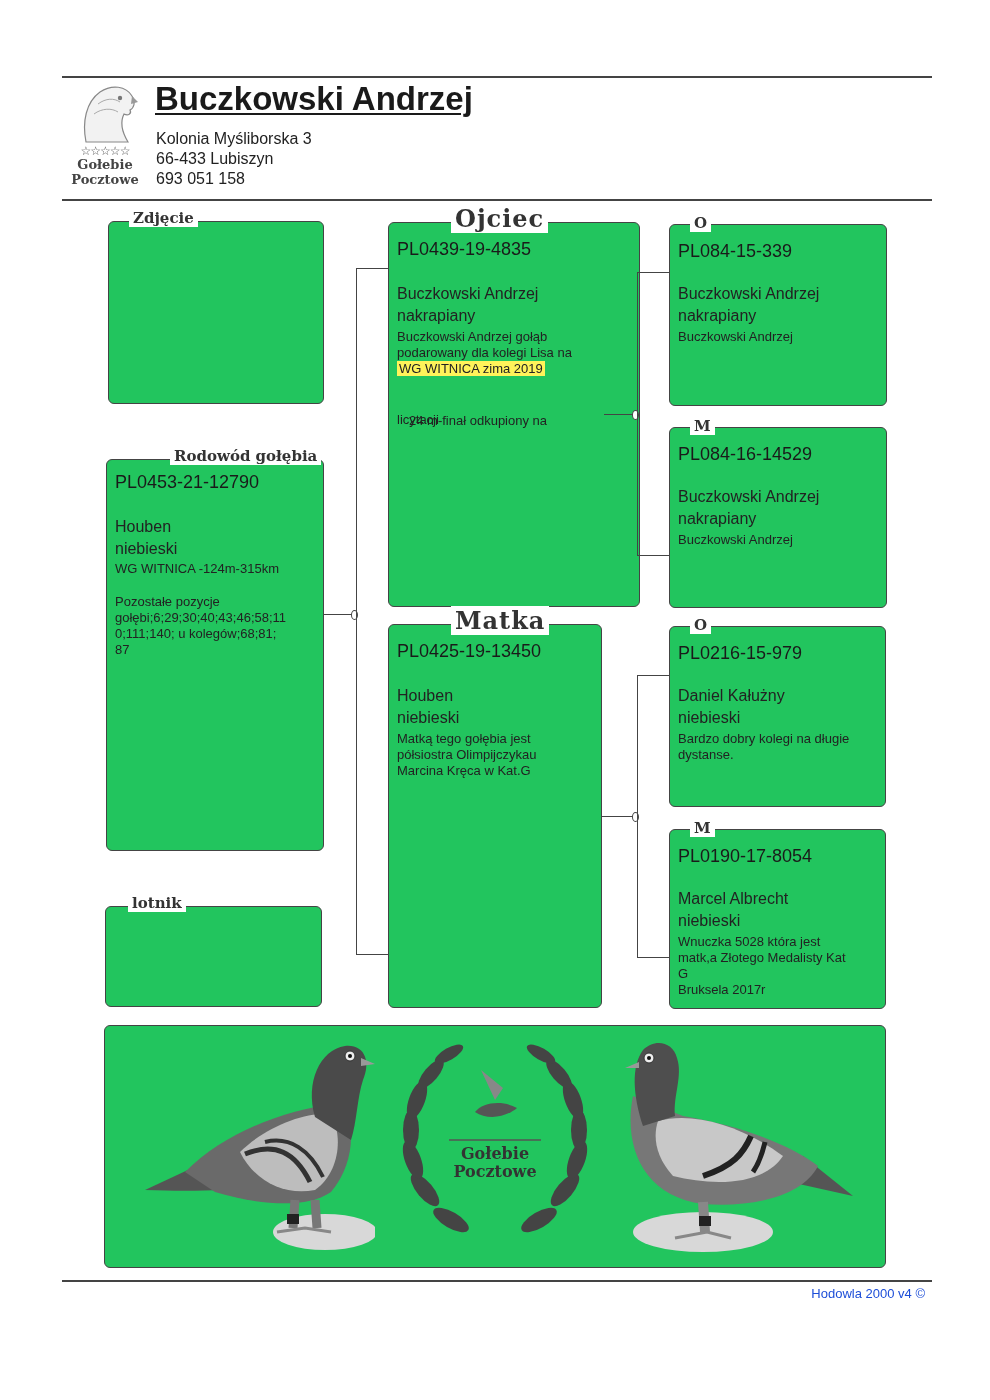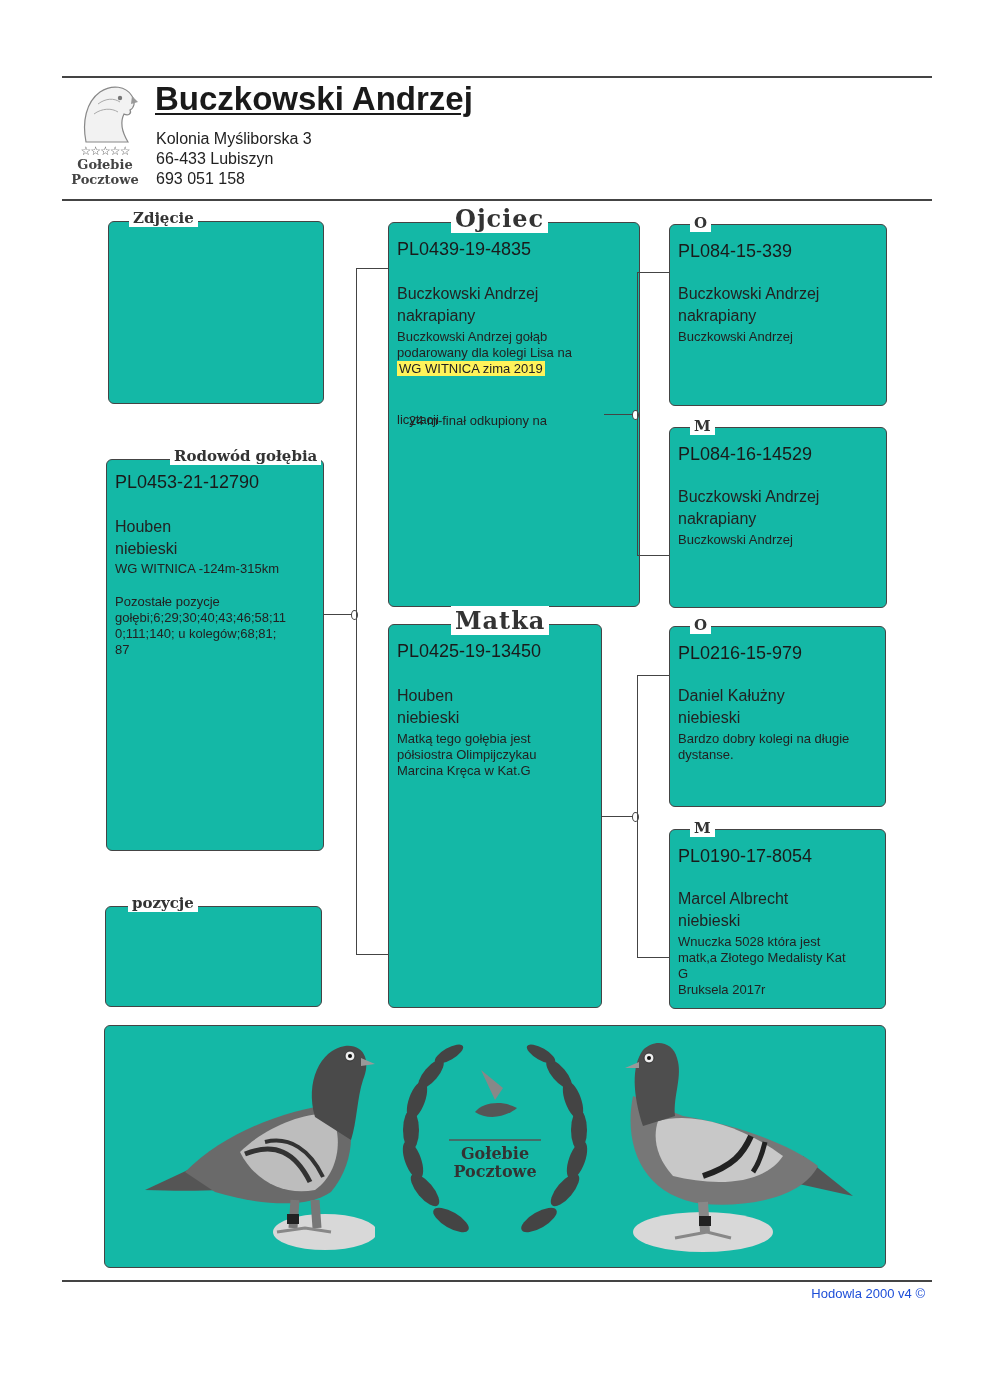--- a/index.html
+++ b/index.html
@@ -15,21 +15,21 @@
                 letter-spacing: -1px; color: #555; font-family: "DejaVu Sans", sans-serif; }
   .logo-t1, .logo-t2 { position: absolute; left: 0; width: 82px; font-family: "DejaVu Serif", serif;
                 font-weight: bold; color: #444; font-size: 13px; line-height: 14px; }
   .logo-t1 { top: 78px; }
   .logo-t2 { top: 93px; }
   .breeder-name { left: 155px; top: 80px; font-size: 33px; font-weight: bold; color: #1a1a1a;
                   text-decoration: underline; text-decoration-thickness: 2px; text-underline-offset: 3px; }
   .breeder-line { left: 156px; font-size: 16px; color: #222; }
 
   
-  .box { position: absolute; border: 1.6px solid #444; border-radius: 6px; background: #14b8a6; box-sizing: border-box; }
+  .box { position: absolute; border: 1.6px solid #444; border-radius: 6px; background: #22c55e; box-sizing: border-box; }
   .box-title { position: absolute; top: -13px; background: #fff; padding: 0 4px;
                font-family: "DejaVu Serif", serif; font-weight: bold; color: #333; white-space: nowrap; }
   .t-small { font-size: 15px; }
   .t-large { font-size: 24px; letter-spacing: 1px; top: -19px; }
   .t-letter { font-size: 15px; top: -11px; }
   .ring { position: absolute; left: 8px; font-size: 18px; color: #1a1a1a; }
   .line-md { position: absolute; left: 8px; font-size: 16px; color: #222; line-height: 22px; }
   .line-sm { position: absolute; left: 8px; font-size: 13px; color: #222; line-height: 16px; }
   .hl { background: #fff35a; padding: 0 2px; }
 
@@ -75,21 +75,21 @@
   <div class="line-md" style="top:56px;">Houben</div>
   <div class="line-md" style="top:78px;">niebieski</div>
   <div class="line-sm" style="top:101px;">WG WITNICA -124m-315km</div>
   <div class="line-sm" style="top:134px;">Pozostałe pozycje</div>
   <div class="line-sm" style="top:150px;">gołębi;6;29;30;40;43;46;58;11</div>
   <div class="line-sm" style="top:166px;">0;111;140; u kolegów;68;81;</div>
   <div class="line-sm" style="top:182px;">87</div>
 </div>
 
 <div class="box" style="left:105px; top:906px; width:217px; height:101px;">
-  <span class="box-title t-small" style="left:22px;">pozycje</span>
+  <span class="box-title t-small" style="left:22px;">lotnik</span>
 </div>
 
 <div class="hline" style="left:324px; top:614px; width:30px;"></div>
 <div class="node" style="left:351px; top:610px;"></div>
 <div class="vline" style="left:356px; top:268px; height:686px; border-radius:0;"></div>
 <div class="hline" style="left:356px; top:268px; width:32px;"></div>
 <div class="hline" style="left:356px; top:954px; width:32px;"></div>
 
 <div class="box" style="left:388px; top:222px; width:252px; height:385px;">
   <span class="box-title t-large" style="left:62px;">Ojciec</span>

